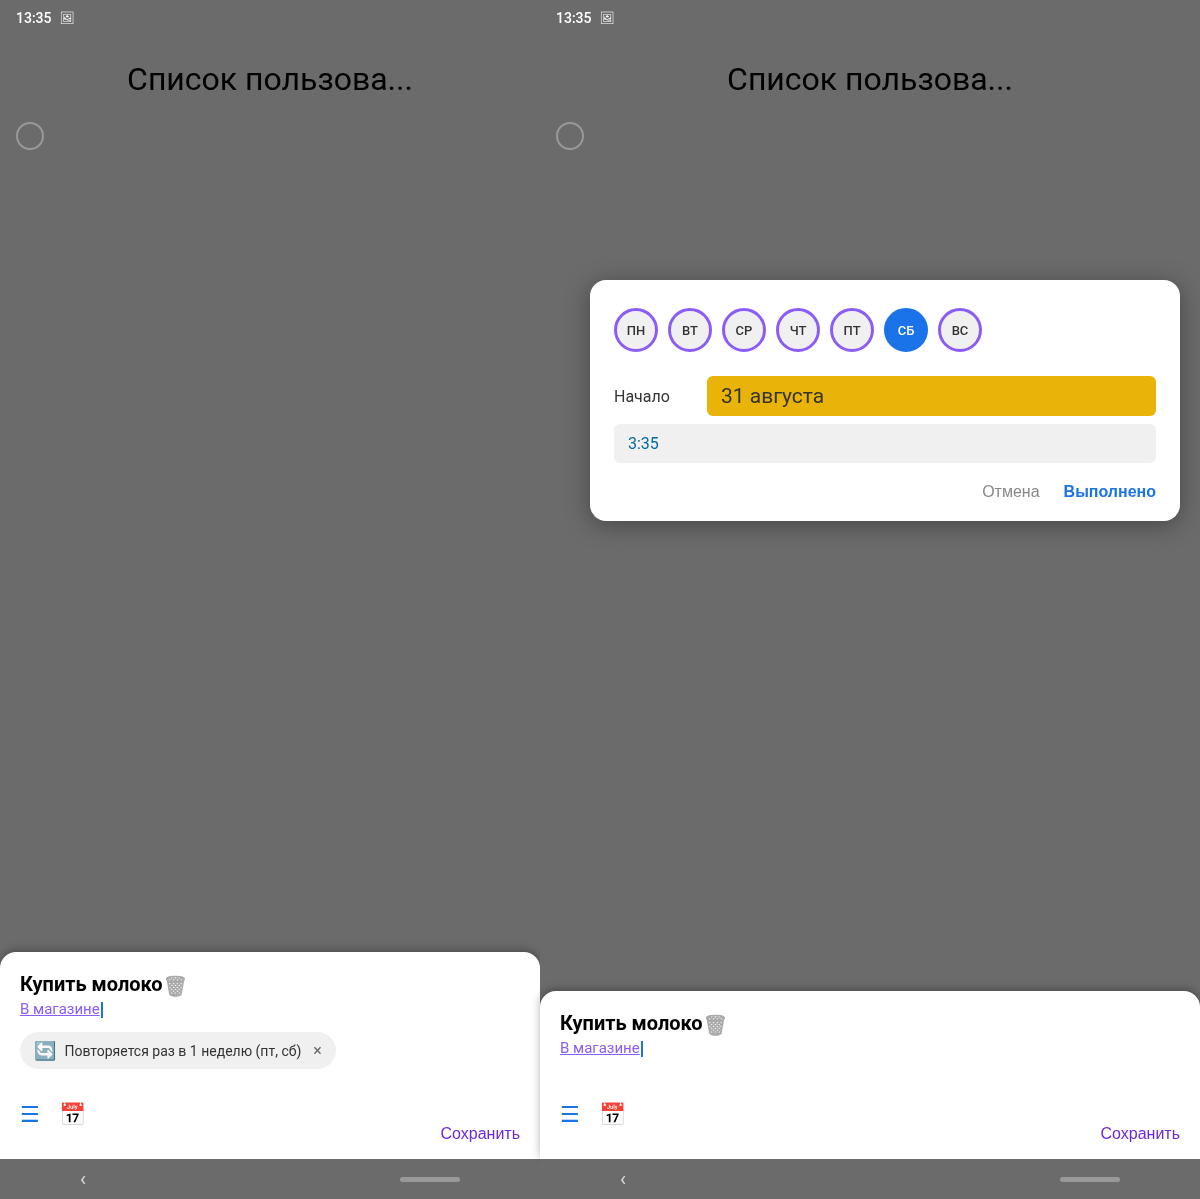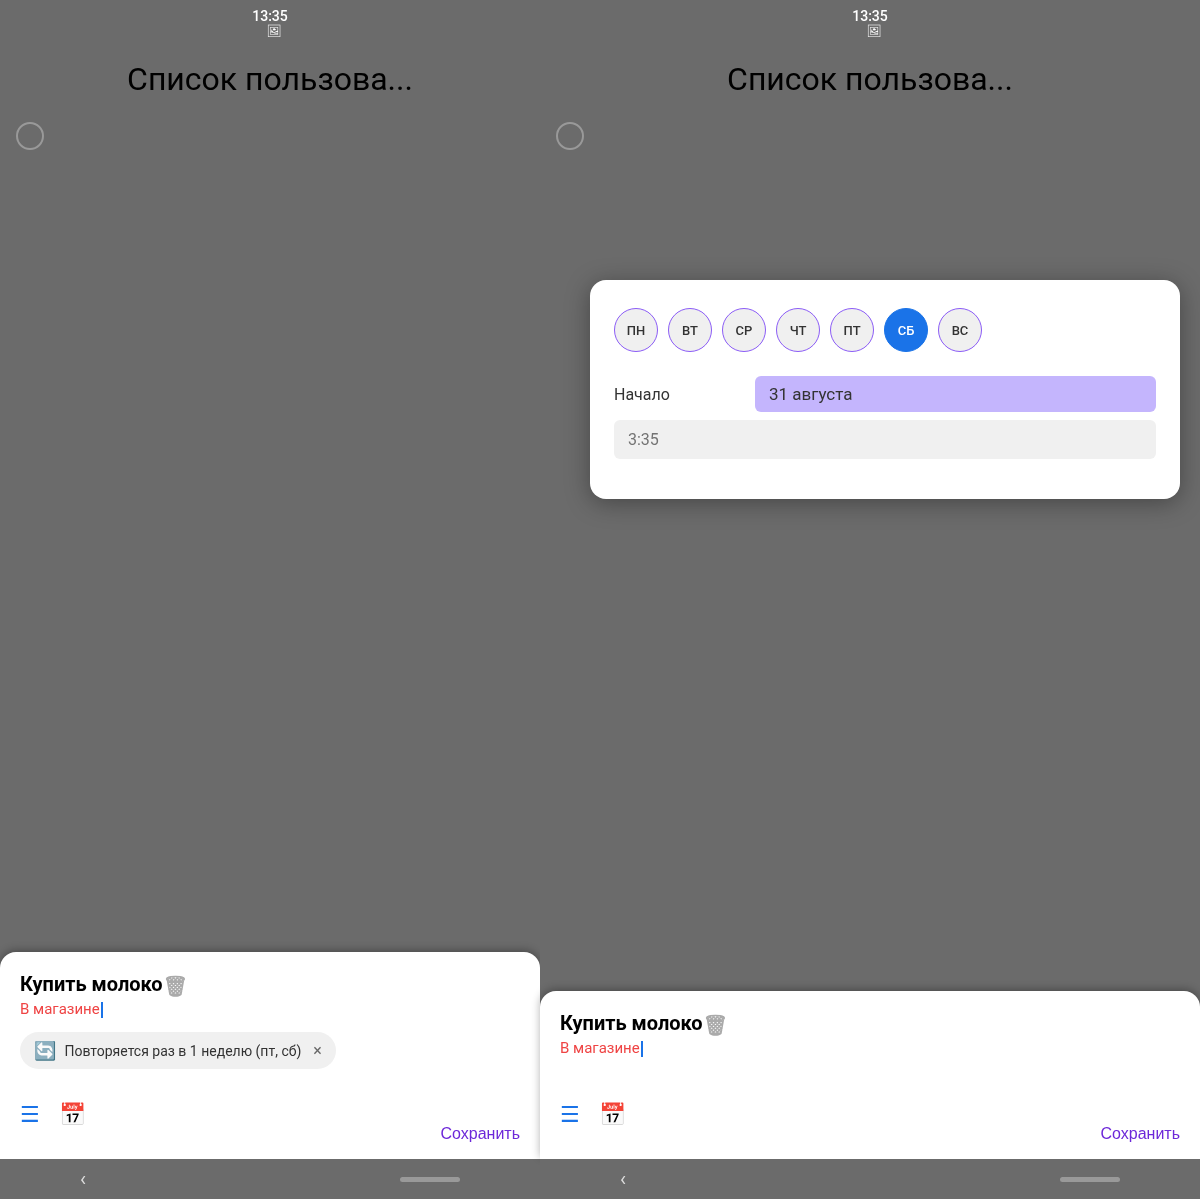--- a/index.html
+++ b/index.html
@@ -34,21 +34,20 @@
       position: relative;
       flex-shrink: 0;
     }
 
     
     .status-bar {
       display: flex;
       align-items: center;
       padding: 8px 16px;
       height: 36px;
-      flex-direction: column;
     }
 
     .status-bar .time {
       font-size: 14px;
       color: #fff;
       font-weight: 500;
     }
 
     .status-bar .icons {
       display: flex;
@@ -98,22 +97,23 @@
       font-weight: 700;
       color: #000;
       display: flex;
       align-items: center;
       gap: 0;
       margin-bottom: 4px;
     }
 
     .card-subtitle {
       font-size: 15px;
-      color: #ef4444;
+      color: #8b5cf6;
       margin-bottom: 14px;
+      text-decoration: underline;
     }
 
     .cursor-bar {
       display: inline-block;
       width: 2px;
       height: 16px;
       background: #1a73e8;
       margin-left: 1px;
       vertical-align: middle;
     }
@@ -279,21 +279,21 @@
       display: flex;
       gap: 10px;
       margin-bottom: 24px;
       flex-wrap: wrap;
     }
 
     .day-btn {
       width: 44px;
       height: 44px;
       border-radius: 50%;
-      border: 1px solid #8b5cf6;
+      border: 3px solid #8b5cf6;
       background: #f0f0f0;
       font-size: 13px;
       color: #333;
       display: flex;
       align-items: center;
       justify-content: center;
       cursor: pointer;
       font-weight: 500;
     }
 
@@ -312,41 +312,40 @@
     }
 
     .start-label {
       font-size: 16px;
       color: #333;
       min-width: 65px;
     }
 
     .start-value {
       flex: 1;
-      background: #c4b5fd;
+      background: #eab308;
       border-radius: 6px;
       padding: 8px 14px;
-      font-size: 17px;
-      color: #333;
-      margin-left: 48px;
+      font-size: 21px;
+      color: #333;
     }
 
     .first-repeat-text {
       font-size: 13px;
       color: #888;
       margin-bottom: 16px;
     }
 
     .time-input {
       width: 100%;
       background: #f0f0f0;
       border-radius: 6px;
       padding: 10px 14px;
       font-size: 16px;
-      color: #737373;
+      color: #0369a1;
       margin-bottom: 20px;
     }
 
     .dialog-actions {
       display: flex;
       justify-content: flex-end;
       gap: 24px;
     }
 
     .cancel-btn {
@@ -448,20 +447,24 @@
       </div>
 
       <div class="start-row">
         <span class="start-label">Начало</span>
         <div class="start-value">31 августа</div>
       </div>
 
 
       <div class="time-input">3:35</div>
 
+      <div class="dialog-actions">
+        <button class="cancel-btn">Отмена</button>
+        <button class="done-btn">Выполнено</button>
+      </div>
     </div>
 
     <div class="bottom-card-right">
       <div class="card-title">
         <span>Купить молоко</span>
         <span class="trash-icon">🗑</span>
       </div>
       <div class="card-subtitle">
         <span>В магазине</span><span class="cursor-bar"></span>
       </div>

